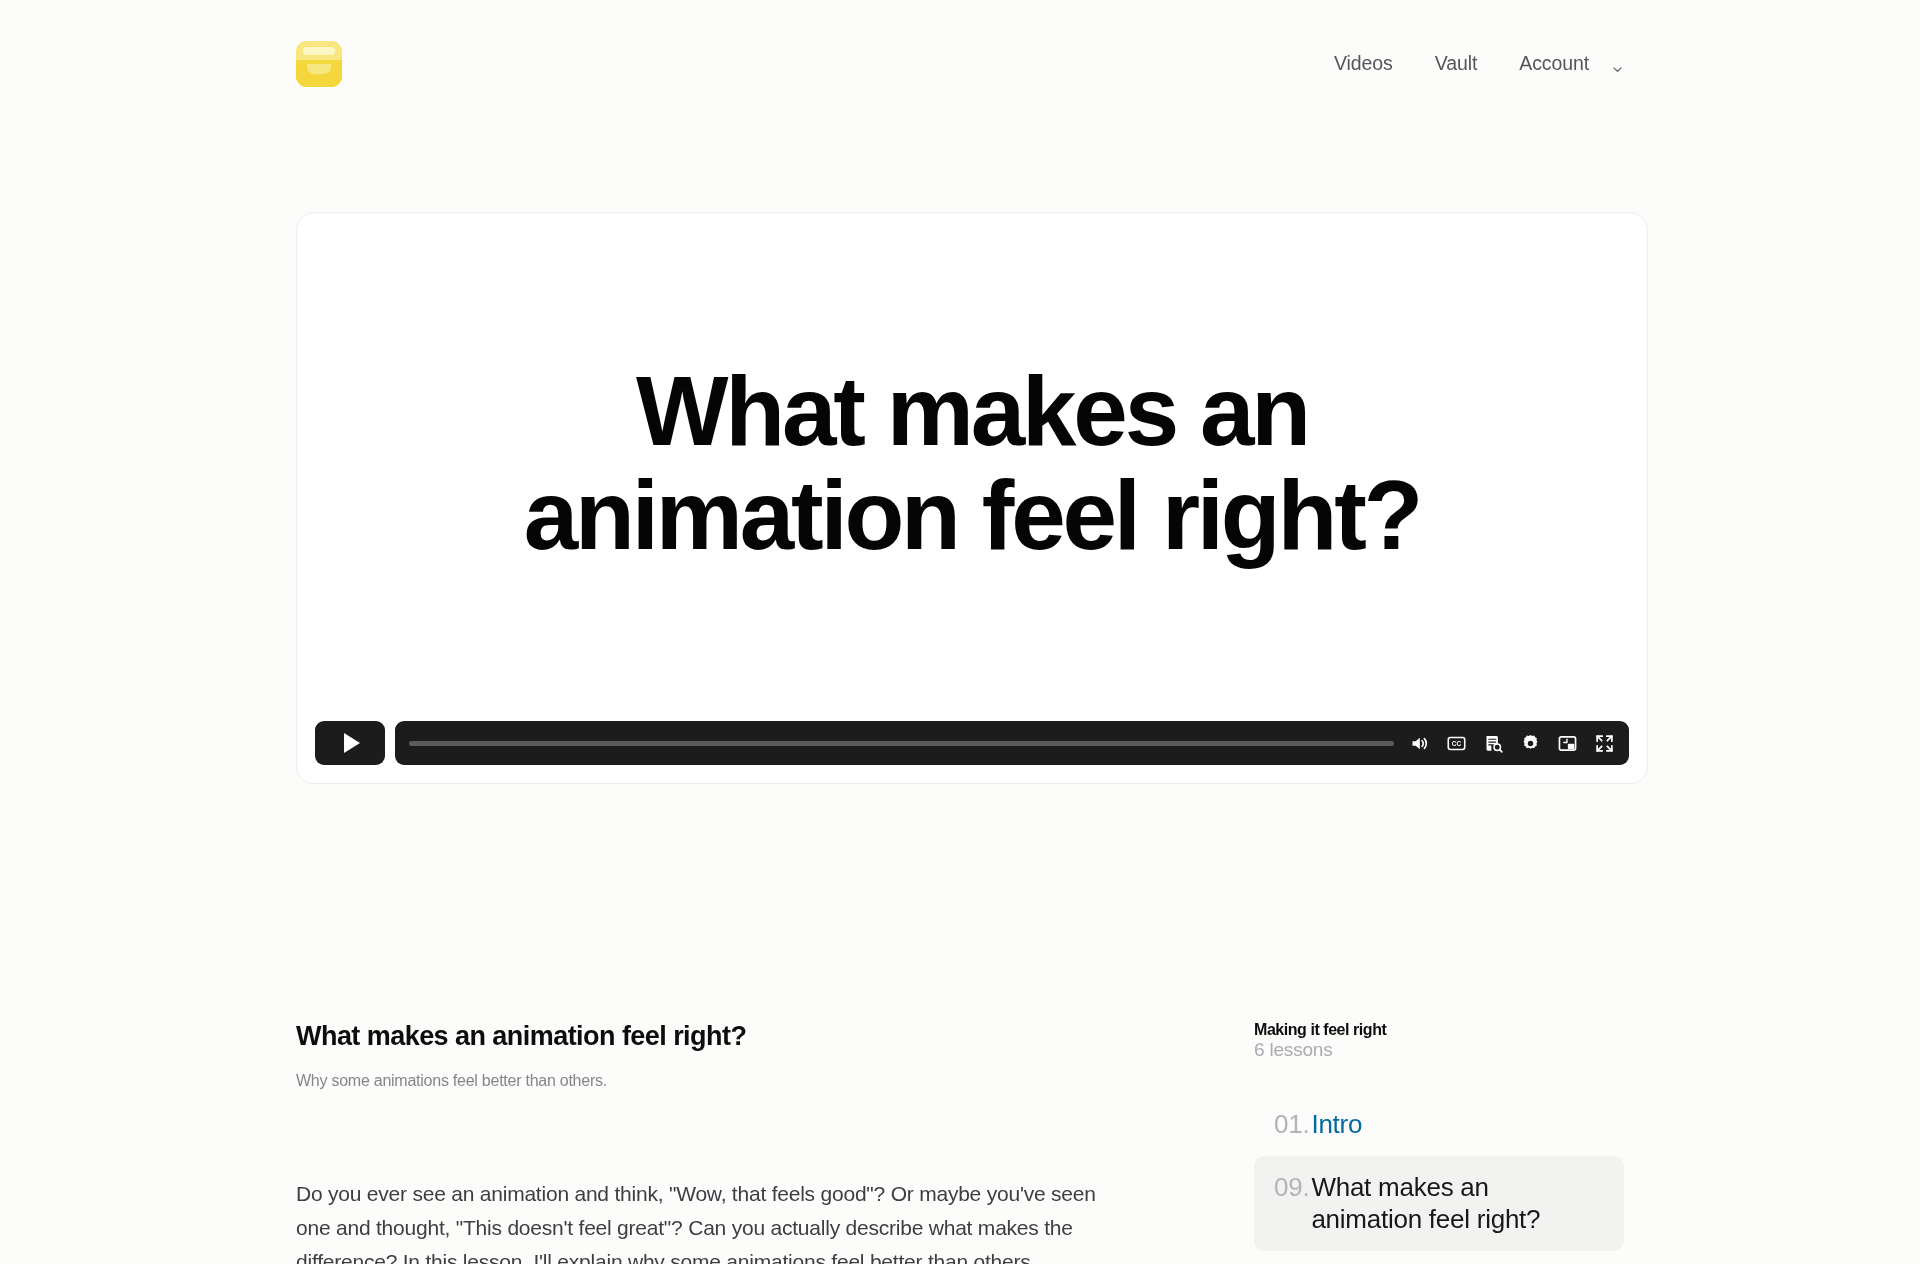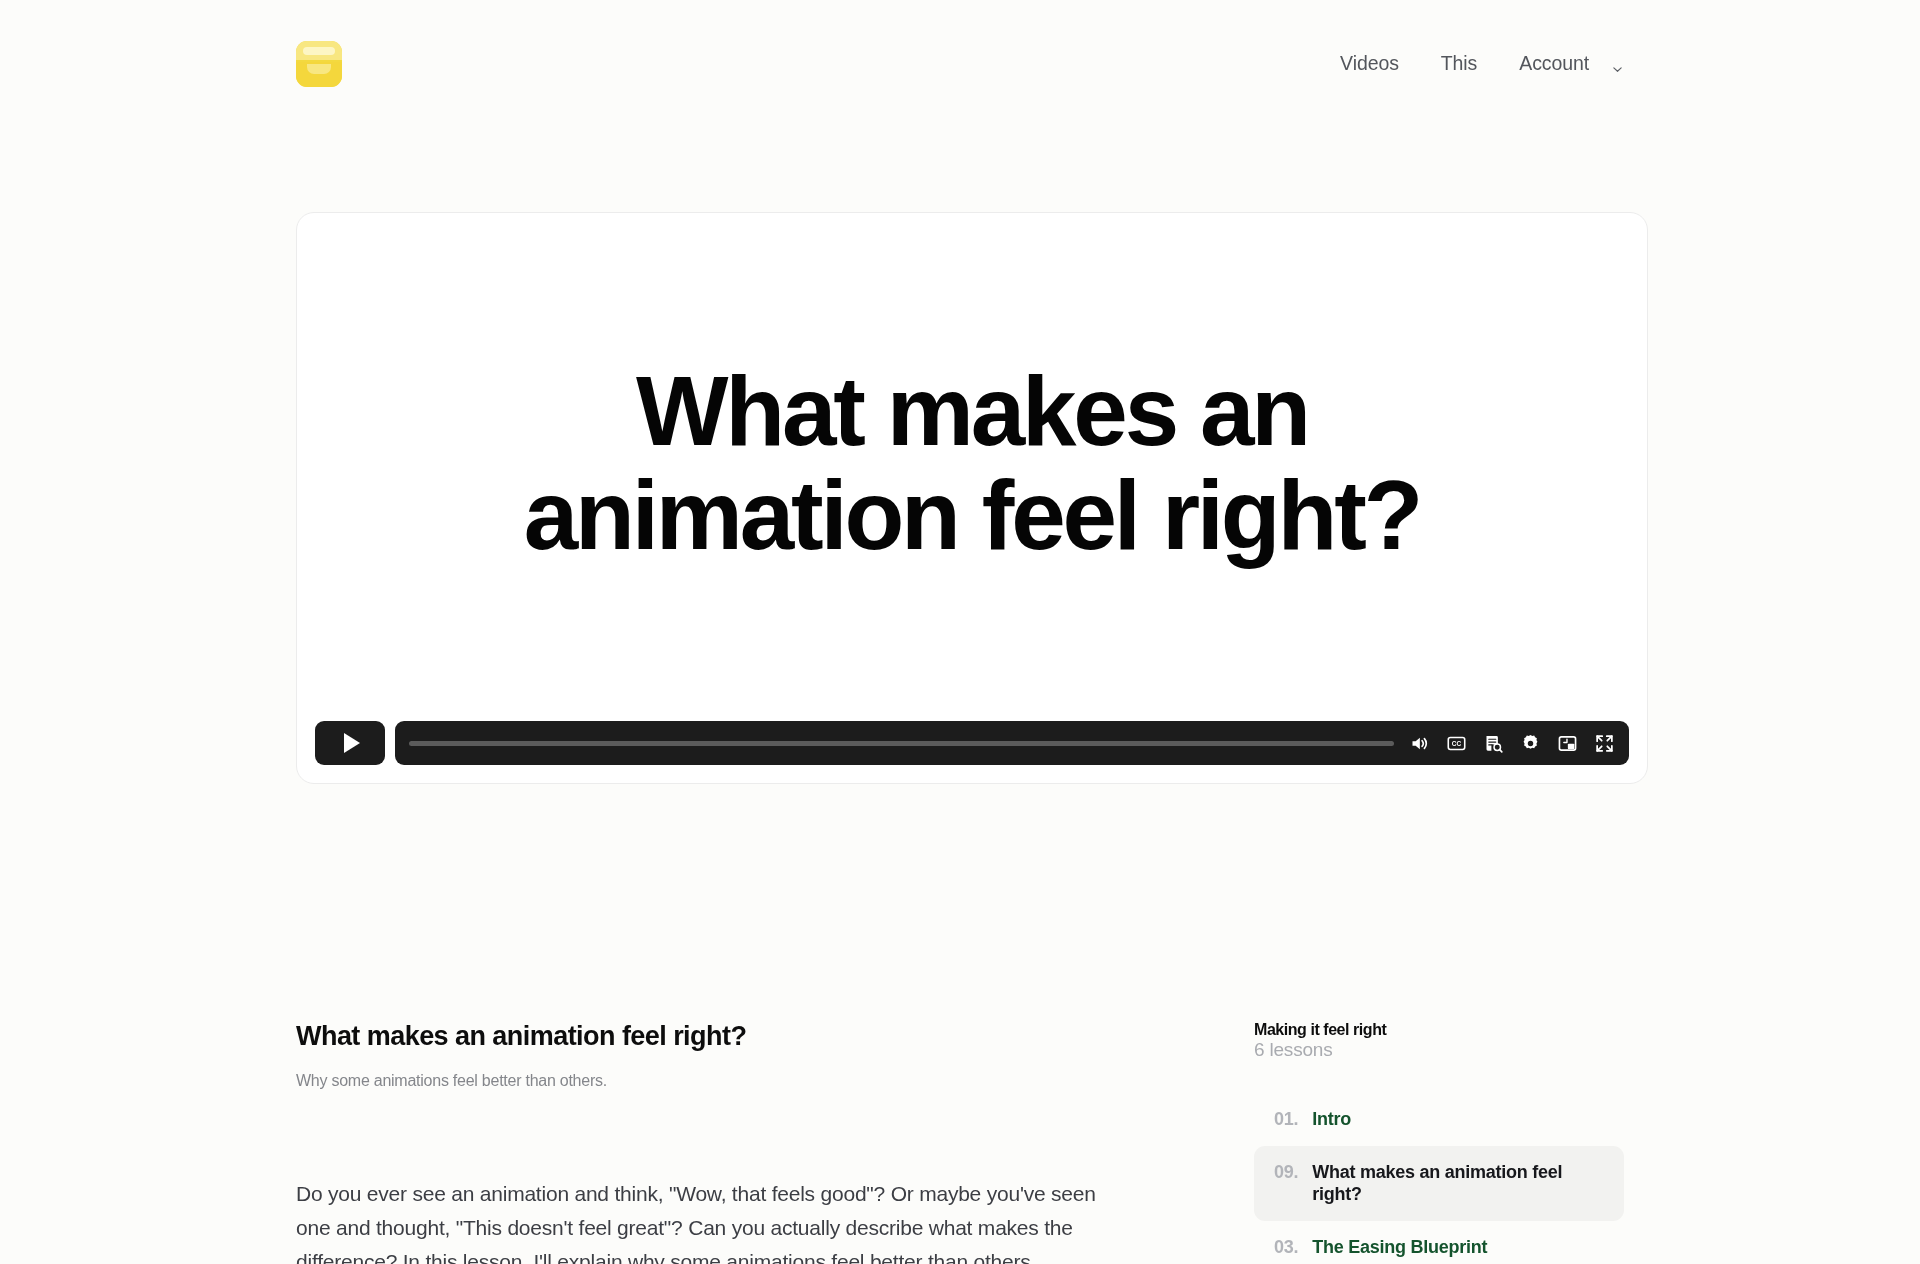--- a/index.html
+++ b/index.html
@@ -250,57 +250,56 @@
     color: #a9abb0;
     letter-spacing: -0.2px;
   }
   .lesson-list {
     margin-top: 32px;
     list-style: none;
   }
   .lesson-item {
     display: flex;
     align-items: baseline;
-    gap: 14px;
+    gap: 2px;
     padding: 15px 20px;
     border-radius: 11px;
     cursor: pointer;
-    font-size: 18px;
+    font-size: 26px;
     letter-spacing: -0.25px;
     line-height: 1.25;
-    font-weight: bold;
   }
   .lesson-item.is-active {
     background: #f2f2f0;
   }
   .lesson-num {
     color: #b2b4b9;
     flex: none;
   }
   .lesson-name {
-    color: #14532d;
+    color: #0369a1;
   }
   .lesson-item.is-active .lesson-name { color: #17181c; }
 </style>
 </head>
 <body>
 
 <div class="page">
 
   <header class="site-header">
 
     <a class="brand-logo" href="#">
       <span class="tray-lid"></span>
       <span class="tray-body"></span>
       <span class="tray-slot"></span>
     </a>
 
     <nav class="main-nav">
       <a class="nav-link" href="#">Videos</a>
-      <a class="nav-link" href="#">This</a>
+      <a class="nav-link" href="#">Vault</a>
       <div class="nav-account">
         <span class="nav-link">Account</span>
         <span class="chev">
           <svg viewBox="0 0 16 16" width="13" height="13" aria-hidden="true">
             <path d="M3.5 6 L8 10.2 L12.5 6" fill="none" stroke="#5c5f65" stroke-width="1.4" stroke-linecap="round" stroke-linejoin="round"></path>
           </svg>
         </span>
       </div>
     </nav>
   </header>

